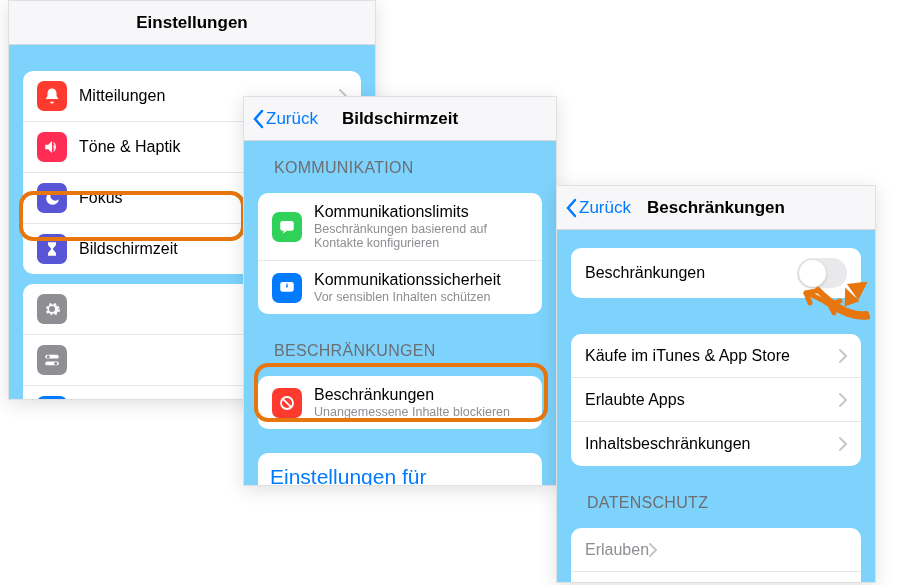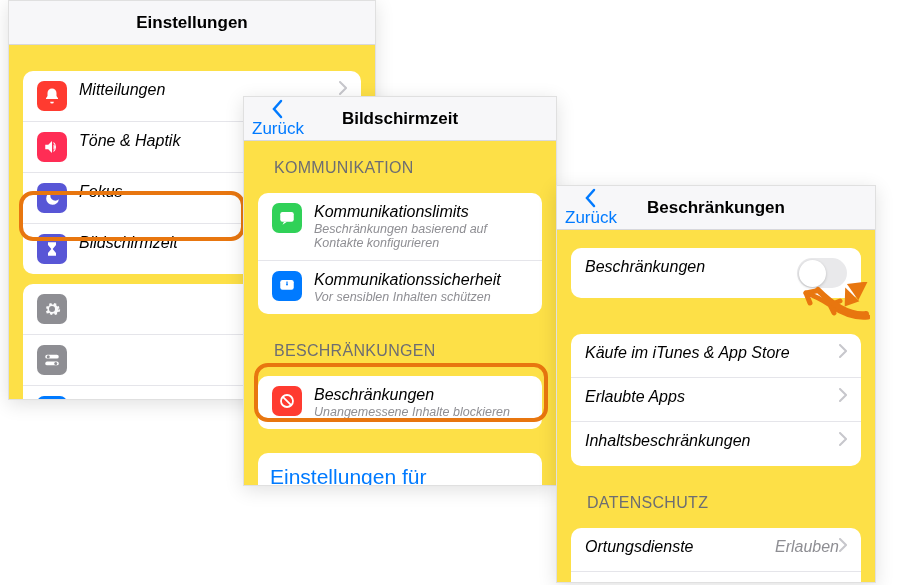--- a/index.html
+++ b/index.html
@@ -6,21 +6,21 @@
   body {
     font-family: -apple-system, "Helvetica Neue", Arial, sans-serif;
     background: #fff;
     width: 904px;
     height: 585px;
     position: relative;
     overflow: hidden;
   }
   .panel {
     position: absolute;
-    background: #fde047;
+    background: #7dd3fc;
     border: 1px solid #e0e0e0;
     box-shadow: 0 4px 18px rgba(0,0,0,0.12);
     overflow: hidden;
   }
   .panel-1 { left: 8px; top: 0; width: 368px; height: 400px; z-index: 1; }
   .panel-2 { left: 243px; top: 96px; width: 314px; height: 390px; z-index: 2; }
   .panel-3 { left: 556px; top: 185px; width: 320px; height: 398px; z-index: 3; }
 
   .nav {
     display: flex;
@@ -33,46 +33,45 @@
   }
   .nav-title { font-weight: 600; font-size: 17px; color: #000; }
   .nav-back {
     position: absolute;
     left: 8px;
     display: flex;
     align-items: center;
     color: #007aff;
     font-size: 17px;
     cursor: pointer;
-    flex-direction: column;
   }
   .nav-back svg { margin-right: 2px; }
 
   .section-header {
     font-size: 16px;
     color: #6d6d72;
     text-transform: uppercase;
     padding: 18px 16px 6px 30px;
     letter-spacing: 0.3px;
   }
 
   .group {
     background: #fff;
     margin: 10px 14px;
     border-radius: 10px;
     overflow: hidden;
   }
   .row {
     display: flex;
+    align-items: center;
     padding: 10px 14px;
     min-height: 44px;
     border-bottom: 1px solid #e5e5ea;
     cursor: pointer;
     position: relative;
-    font-style: italic;
   }
   .row:last-child { border-bottom: none; }
   .row-icon {
     width: 30px; height: 30px;
     border-radius: 7px;
     margin-right: 12px;
     display: flex;
     align-items: center;
     justify-content: center;
     flex-shrink: 0;
@@ -302,23 +301,20 @@
           <div class="row-label">Inhaltsbeschränkungen</div>
         </div>
       <svg class="chevron" width="8" height="14" viewBox="0 0 8 14">
           <path d="M1 1l6 6-6 6" stroke="#c7c7cc" stroke-width="2" fill="none" stroke-linecap="round"></path>
         </svg>
     </div>
   </div>
   <div class="section-header">Datenschutz</div>
   <div class="group">
     <div class="row">
-      <div class="row-text">
-          <div class="row-label">Ortungsdienste</div>
-        </div>
       <div class="row-detail">Erlauben</div>
       <svg class="chevron" width="8" height="14" viewBox="0 0 8 14">
           <path d="M1 1l6 6-6 6" stroke="#c7c7cc" stroke-width="2" fill="none" stroke-linecap="round"></path>
         </svg>
     </div>
     <div class="row">
       <div class="row-text">
           <div class="row-label">Kontakte</div>
         </div>
       <div class="row-detail">Erlauben</div>

